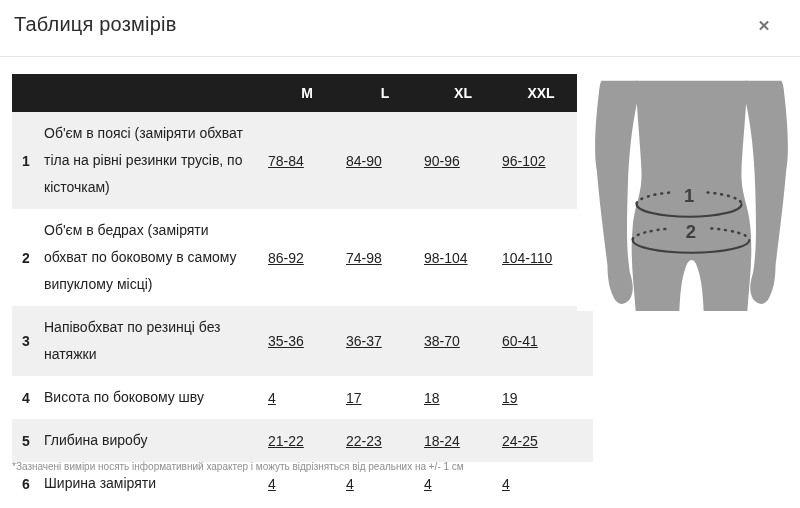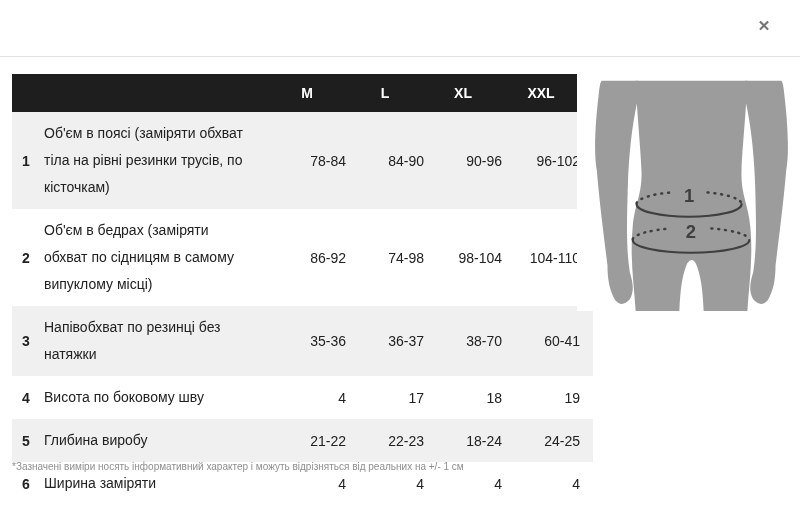--- a/index.html
+++ b/index.html
@@ -81,21 +81,21 @@
     color: #212121;
   }
   td.cell-num {
     text-align: center;
     font-weight: bold;
   }
   td.cell-desc {
     padding: 8px 24px 8px 4px;
     line-height: 27px;
   }
-  td.cell-val { text-align: right; }
+  td.cell-val { text-align: left; text-decoration: underline; }
   tr.r-tall   { height: 80px; }
   tr.r-mid    { height: 56px; }
   tr.r-short  { height: 39px; }
   .footnote {
     position: absolute;
     left: 12px;
     top: 453px;
     width: 580px;
     font-size: 10px;
     line-height: 28px;
@@ -114,20 +114,21 @@
     position: absolute;
     left: 10px;
     top: 13px;
   }
 </style>
 </head>
 <body>
 
 <div class="modal">
 
+  <div class="modal-title">Таблиця розмірів</div>
 
   <button class="close-btn">✕</button>
 
   <div class="title-divider"></div>
 
   <div class="size-table-wrap">
     <table class="size-table">
       <colgroup>
         <col class="c-num">
           <col class="c-desc">
@@ -153,21 +154,21 @@
             <td class="cell-num">1</td>
             <td class="cell-desc">Об'єм в поясі (заміряти обхват тіла на рівні резинки трусів, по кісточкам)</td>
             <td class="cell-val">78-84</td>
             <td class="cell-val">84-90</td>
             <td class="cell-val">90-96</td>
             <td class="cell-val">96-102</td>
             <td></td>
           </tr>
           <tr class="r-tall">
             <td class="cell-num">2</td>
-            <td class="cell-desc">Об'єм в бедрах (заміряти обхват по сідницям в самому випуклому місці)</td>
+            <td class="cell-desc">Об'єм в бедрах (заміряти обхват по боковому в самому випуклому місці)</td>
             <td class="cell-val">86-92</td>
             <td class="cell-val">74-98</td>
             <td class="cell-val">98-104</td>
             <td class="cell-val">104-110</td>
             <td></td>
           </tr>
           <tr class="stripe r-mid">
             <td class="cell-num">3</td>
             <td class="cell-desc">Напівобхват по резинці без натяжки</td>
             <td class="cell-val">35-36</td>

